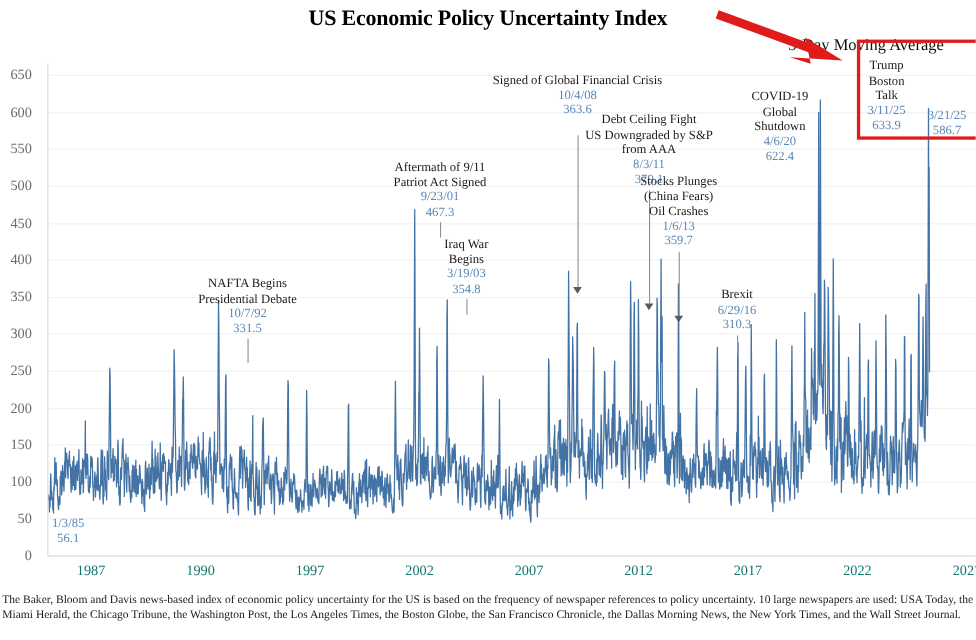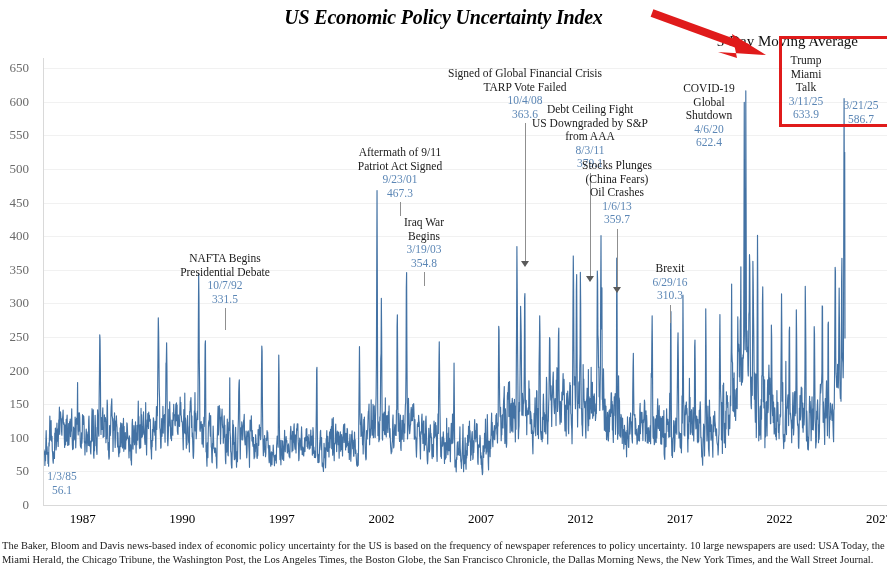--- a/index.html
+++ b/index.html
@@ -11,21 +11,20 @@
     position:relative;
   }
   #stage{position:absolute;left:0;top:0;width:887px;height:582px;}
 
   
   .title{
     position:absolute;left:0;top:6px;width:887px;
     text-align:center;
     font-size:20px;font-weight:bold;color:#000;
     letter-spacing:-0.2px;
-    font-style:italic;
   }
   .subtitle{
     position:absolute;left:0;top:33px;width:858px;
     text-align:right;
     font-size:15px;color:#111;
   }
 
   
   #plot{
     position:absolute;
@@ -47,21 +46,21 @@
   
   .ytick{
     position:absolute;right:12px;width:38px;
     text-align:right;
     font-size:13px;color:#6a6a6a;
     transform:translateY(-50%);
   }
   #yaxis{position:absolute;left:0;top:0;width:41px;height:582px;}
   .xtick{
     position:absolute;top:511px;
-    font-size:13px;color:#000000;
+    font-size:13px;color:#0f766e;
     transform:translateX(-50%);
     white-space:nowrap;
   }
 
   
   #series{position:absolute;left:0;top:0;width:844px;height:447px;}
 
   
   .anno{position:absolute;}
   .anno-label{
@@ -179,21 +178,20 @@
       <div class="anno-stem" style="left: 400px; top: 202px; height: 14px;"></div>
       <div class="anno" style="left: 424px; top: 216px; transform: translateX(-50%);">
         <div class="anno-label">Iraq War</div>
         <div class="anno-label">Begins</div>
         <div class="anno-value">3/19/03</div>
         <div class="anno-value">354.8</div>
       </div>
       <div class="anno-stem" style="left: 424px; top: 272px; height: 14px;"></div>
       <div class="anno" style="left: 525px; top: 67px; transform: translateX(-50%);">
         <div class="anno-label">Signed of Global Financial Crisis</div>
-        <div class="anno-label">TARP Vote Failed</div>
         <div class="anno-value">10/4/08</div>
         <div class="anno-value">363.6</div>
       </div>
       <div class="anno-stem" style="left: 525px; top: 123px; height: 138px;"></div>
       <div class="anno-arrowhead" style="left: 521px; top: 261px;"></div>
       <div class="anno" style="left: 590px; top: 103px; transform: translateX(-50%);">
         <div class="anno-label">Debt Ceiling Fight</div>
         <div class="anno-label">US Downgraded by S&amp;P</div>
         <div class="anno-label">from AAA</div>
         <div class="anno-value">8/3/11</div>
@@ -218,21 +216,21 @@
       <div class="anno-stem" style="left: 670px; top: 305px; height: 18px;"></div>
       <div class="anno" style="left: 709px; top: 82px; transform: translateX(-50%);">
         <div class="anno-label">COVID-19</div>
         <div class="anno-label">Global</div>
         <div class="anno-label">Shutdown</div>
         <div class="anno-value">4/6/20</div>
         <div class="anno-value">622.4</div>
       </div>
       <div class="anno" style="left: 806px; top: 54px; transform: translateX(-50%);">
         <div class="anno-label">Trump</div>
-        <div class="anno-label">Miami</div>
+        <div class="anno-label">Boston</div>
         <div class="anno-label">Talk</div>
         <div class="anno-value">3/11/25</div>
         <div class="anno-value">633.9</div>
       </div>
       <div class="anno" style="left: 861px; top: 99px; transform: translateX(-50%);">
         <div class="anno-value">3/21/25</div>
         <div class="anno-value">586.7</div>
       </div>
     </div>
 

